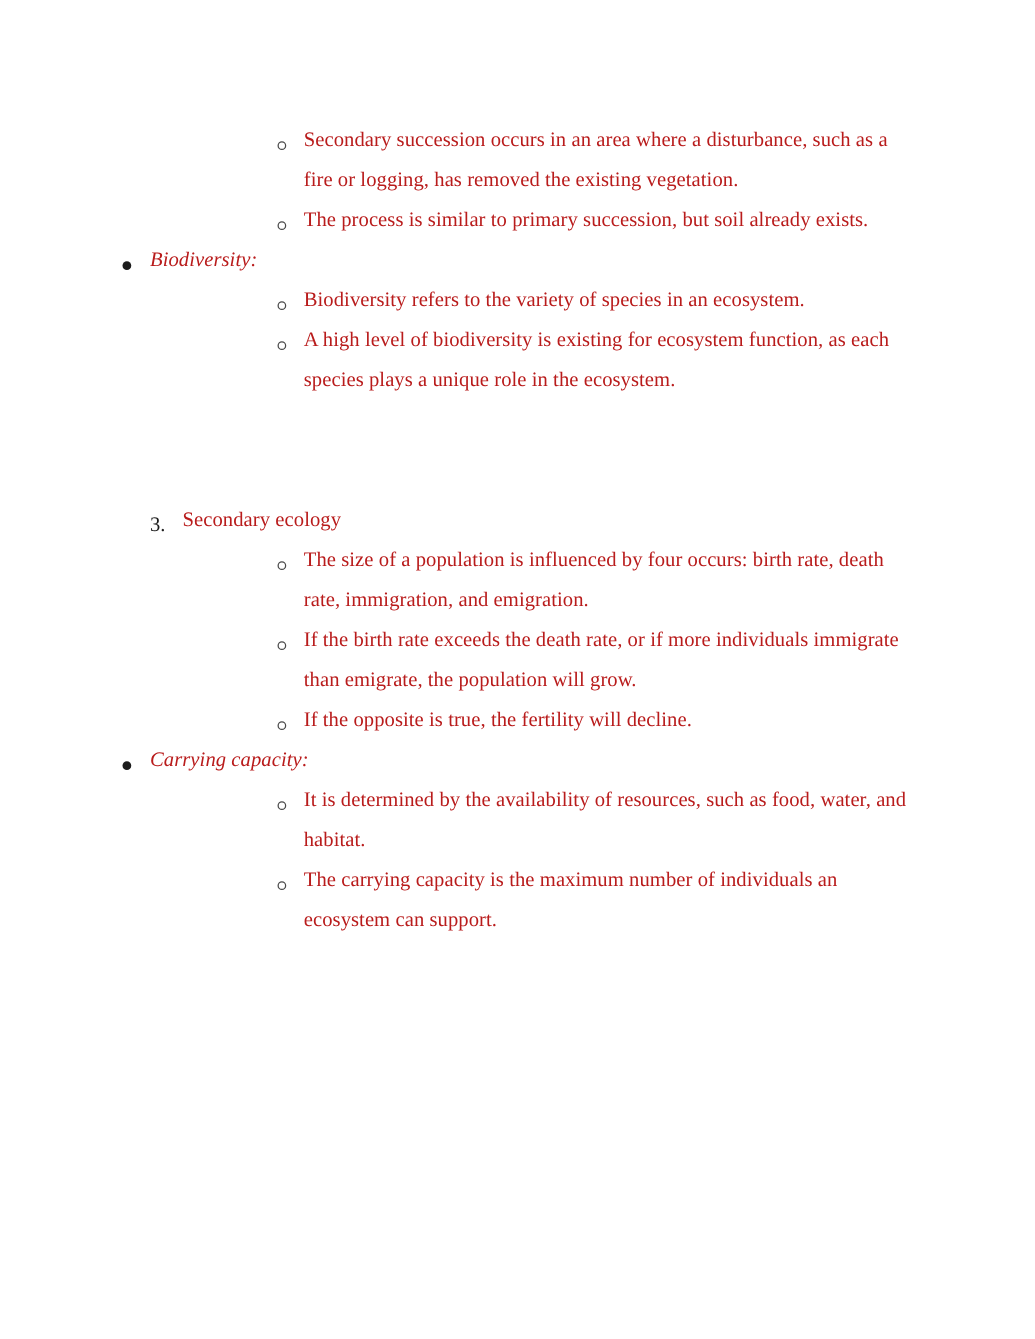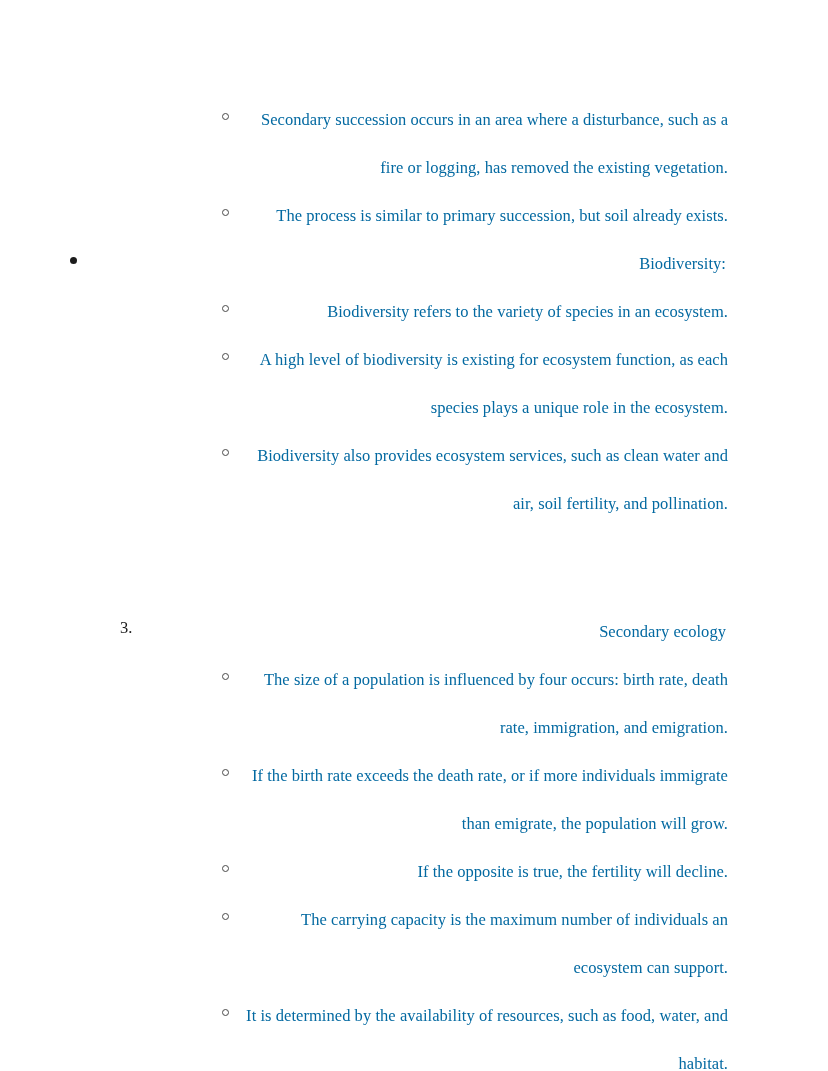--- a/index.html
+++ b/index.html
@@ -44,33 +44,33 @@
     line-height: 40px;
     font-size: 16.5px;
     color: #1c1c1c;
     text-align: left;
     user-select: none;
   }
 
   .itext {
     display: block;
     font-size: 16.5px;
-    line-height: 48px;
+    line-height: 32px;
     letter-spacing: 0.05px;
-    color: #0369a1;
-    text-align: right;
+    color: #b91c1c;
+    text-align: left;
     white-space: normal;
   }
 
   
   .lvl0 { margin-left: 146px; margin-right: 102px; }
   .lvl0 > .marker { left: -26px; font-size: 16.5px; }
 
   
-  .lvl1 { margin-left: 92px; margin-right: 102px; }
+  .lvl1 { margin-left: 120px; margin-right: 102px; font-style: italic; }
   .lvl1 > .marker { left: -22px; font-size: 13px; }
 
   
   .lvl2 { margin-left: 243px; margin-right: 100px; }
   .lvl2 > .marker { left: -21px; font-size: 12px; }
 
   .disc-glyph {
     display: inline-block;
     width: 7px;
     height: 7px;
@@ -114,43 +114,43 @@
         <span class="itext">Biodiversity:</span>
       </div>
       <div class="item lvl2">
         <span class="marker"><span class="circle-glyph"></span></span>
         <span class="itext">Biodiversity refers to the variety of species in an ecosystem.</span>
       </div>
       <div class="item lvl2">
         <span class="marker"><span class="circle-glyph"></span></span>
         <span class="itext">A high level of biodiversity is existing for ecosystem function, as each species plays a unique role in the ecosystem.</span>
       </div>
-      <div class="item lvl2">
-        <span class="marker"><span class="circle-glyph"></span></span>
-        <span class="itext">Biodiversity also provides ecosystem services, such as clean water and air, soil fertility, and pollination.</span>
-      </div>
       <div class="section-gap"></div>
       <div class="item lvl0">
         <span class="marker">3.</span>
         <span class="itext">Secondary ecology</span>
       </div>
       <div class="item lvl2">
         <span class="marker"><span class="circle-glyph"></span></span>
         <span class="itext">The size of a population is influenced by four occurs: birth rate, death rate, immigration, and emigration.</span>
       </div>
       <div class="item lvl2">
         <span class="marker"><span class="circle-glyph"></span></span>
         <span class="itext">If the birth rate exceeds the death rate, or if more individuals immigrate than emigrate, the population will grow.</span>
       </div>
       <div class="item lvl2">
         <span class="marker"><span class="circle-glyph"></span></span>
         <span class="itext">If the opposite is true, the fertility will decline.</span>
       </div>
-      <div class="item lvl2">
-        <span class="marker"><span class="circle-glyph"></span></span>
-        <span class="itext">The carrying capacity is the maximum number of individuals an ecosystem can support.</span>
+      <div class="item lvl1">
+        <span class="marker"><span class="disc-glyph"></span></span>
+        <span class="itext">Carrying capacity:</span>
       </div>
       <div class="item lvl2">
         <span class="marker"><span class="circle-glyph"></span></span>
         <span class="itext">It is determined by the availability of resources, such as food, water, and habitat.</span>
       </div>
+      <div class="item lvl2">
+        <span class="marker"><span class="circle-glyph"></span></span>
+        <span class="itext">The carrying capacity is the maximum number of individuals an ecosystem can support.</span>
+      </div>
     </div>
 </div>
 
 </body></html>

